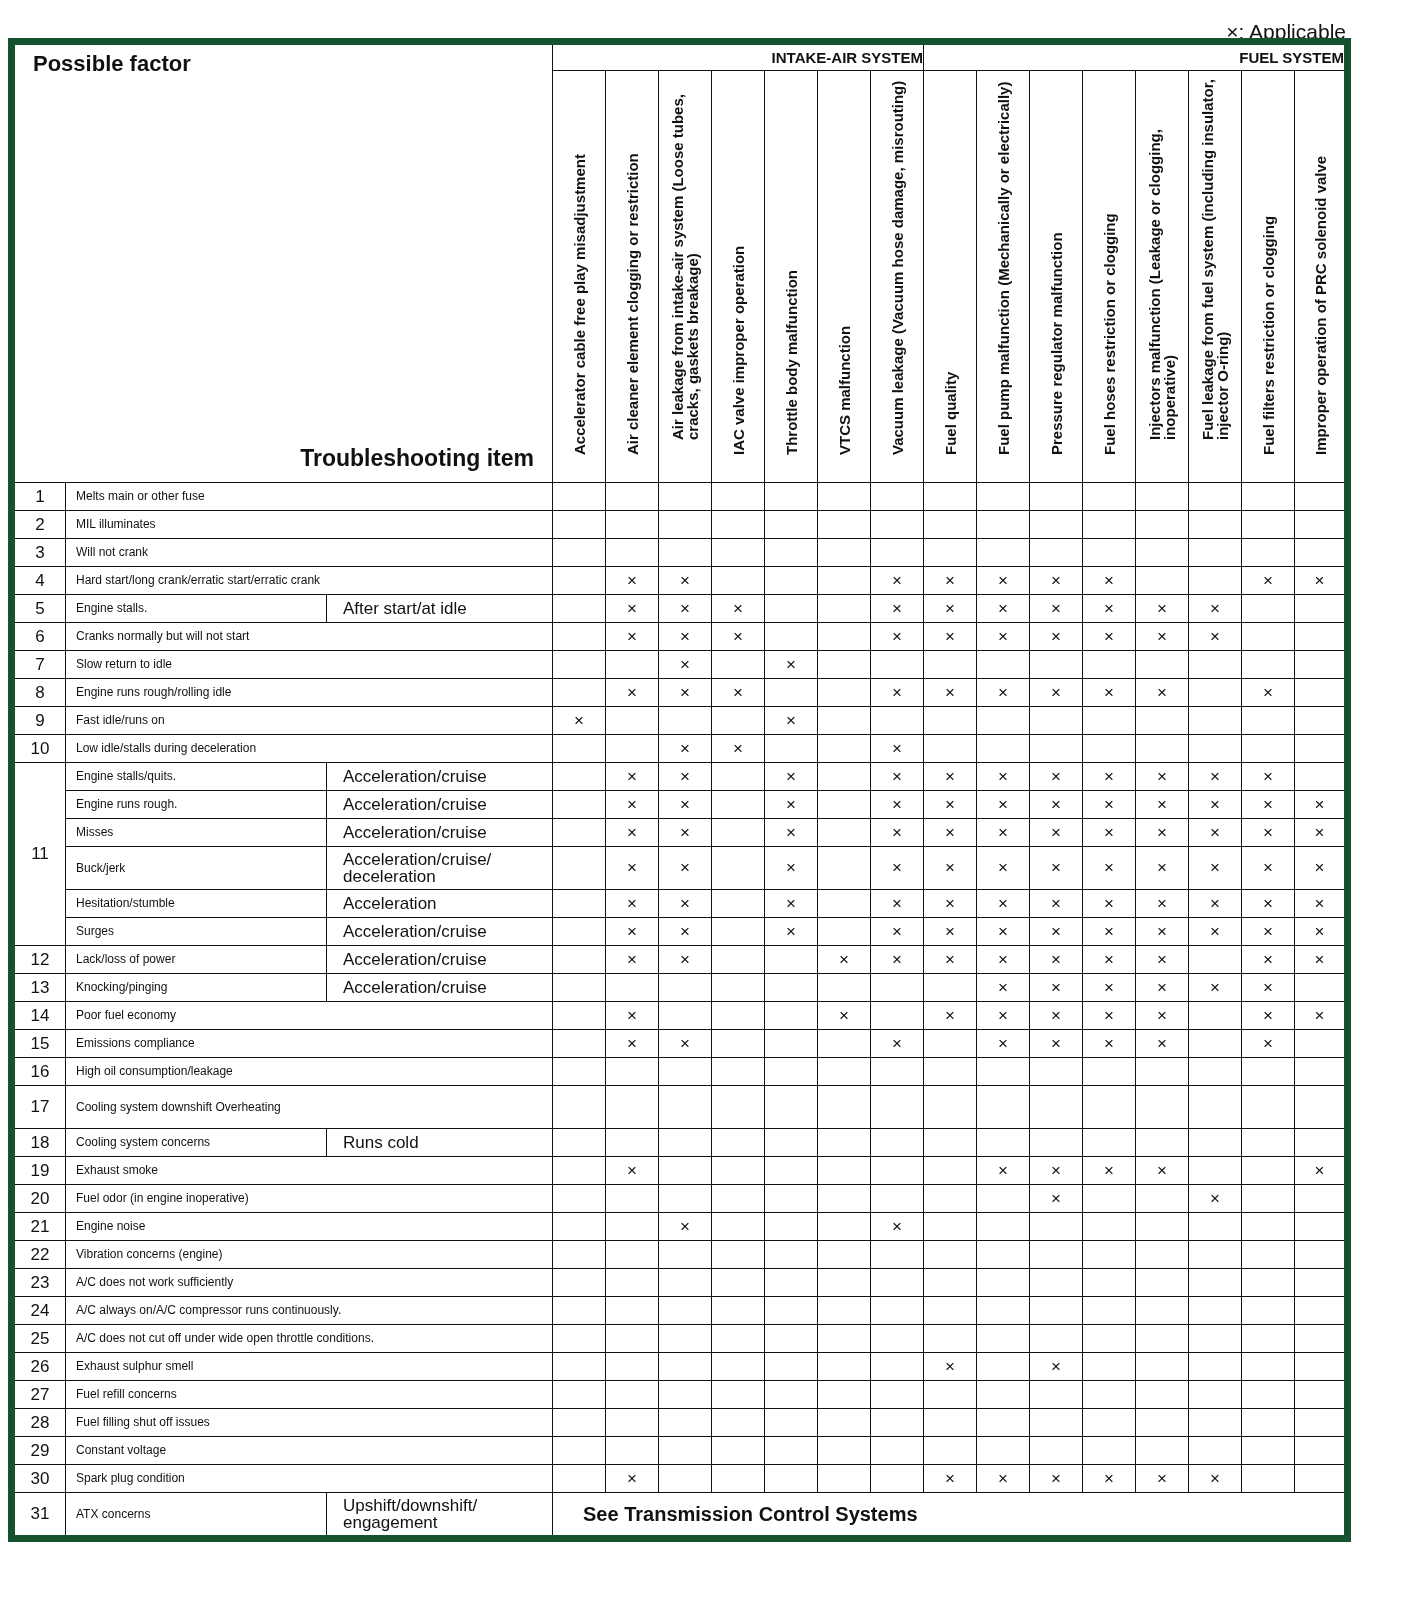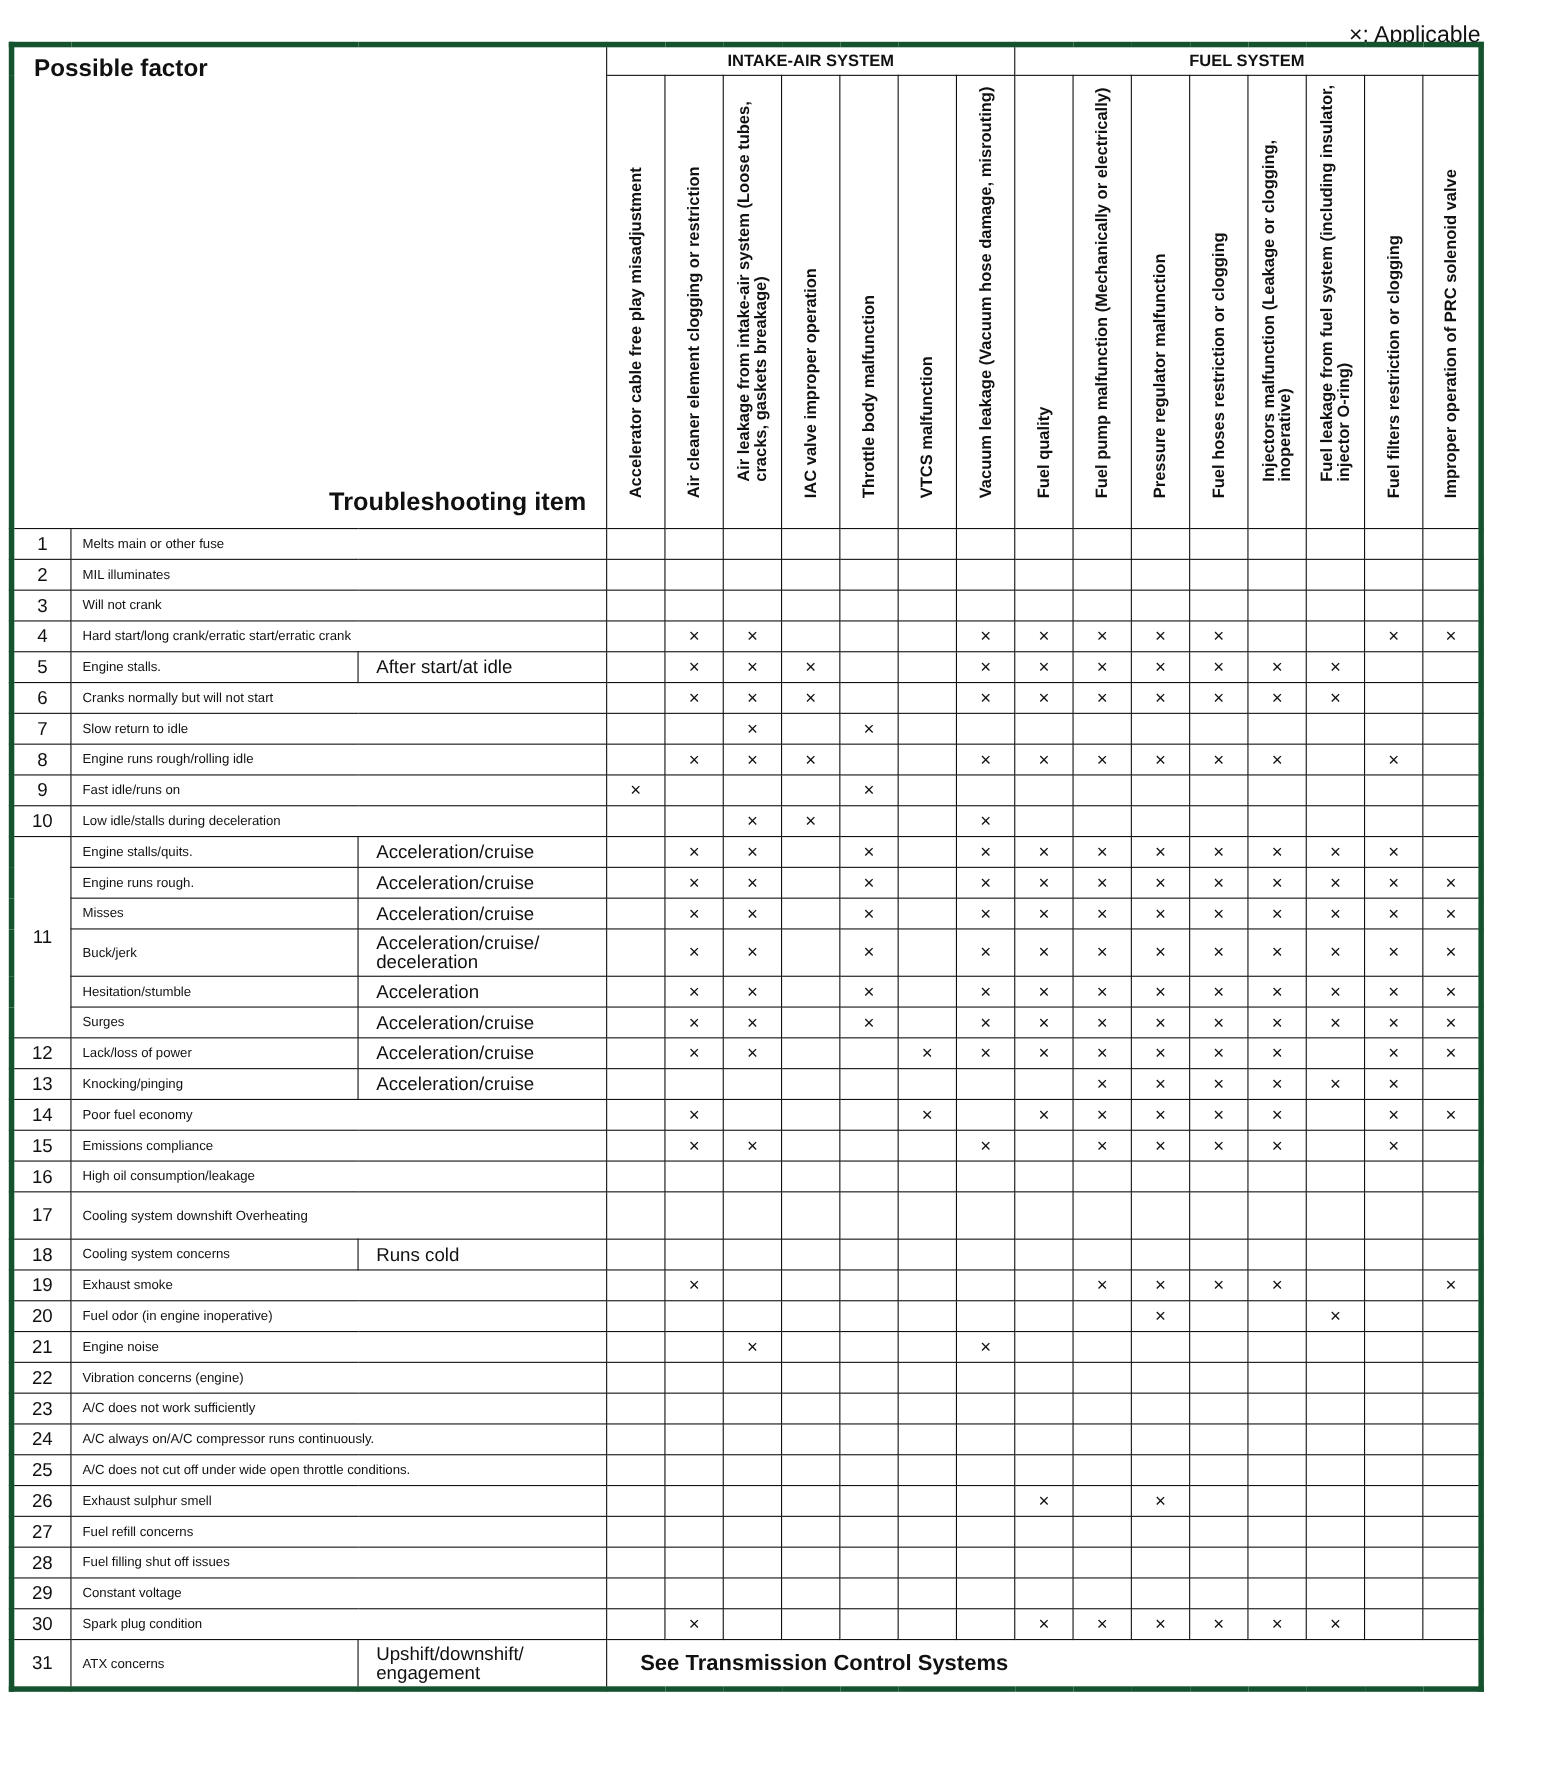--- a/index.html
+++ b/index.html
@@ -1,23 +1,23 @@
 <!DOCTYPE html>
 <html><head>
 <meta charset="utf-8">
 <style>
   html, body { margin:0; padding:0; background:#ffffff; }
   body { width:1408px; height:1612px; position:relative; font-family:"Liberation Sans", sans-serif; color:#111; overflow:hidden; }
   .legend { position:absolute; top:20px; right:62px; font-size:21px; }
-  table { position:absolute; left:8px; top:38px; border-collapse:collapse; table-layout:fixed; border:5px solid #14532d; }
+  table { position:absolute; left:8px; top:38px; border-collapse:collapse; table-layout:fixed; border:7px solid #14532d; }
   td, th { border:1.6px solid #111; padding:0; font-weight:normal; }
   .hdr-factor { vertical-align:top; position:relative; height:437px; }
   .hdr-factor .pf { position:absolute; top:6px; left:18px; font-weight:bold; font-size:22px; }
   .hdr-factor .ti { position:absolute; bottom:10px; right:18px; font-weight:bold; font-size:23px;text-align:right; }
-  .sys { font-weight:bold; font-size:15px; text-align:center; height:25px; }
+  .sys { font-weight:bold; font-size:15px; text-align:right; height:25px; }
   .vcol { height:410px; vertical-align:bottom; position:relative; }
   .vtext { position:absolute; bottom:12px; left:50%; width:400px; transform-origin:0 0; transform:rotate(-90deg) translateY(-50%); font-weight:bold; font-size:15px; line-height:15px; white-space:normal; text-align:left; }
   .num { text-align:center; font-size:17px; }
   .item { font-size:12px; padding-left:10px; line-height:17px; }
   .cond { font-size:17px; padding-left:16px; line-height:17px;margin-left:24px; }
   .mark { text-align:center; font-size:17px; }
   tr.r td { height:27px; }
   tr.r2 td { height:42px; }
   .see { font-weight:bold; font-size:20px; padding-left:30px; }
 </style>

